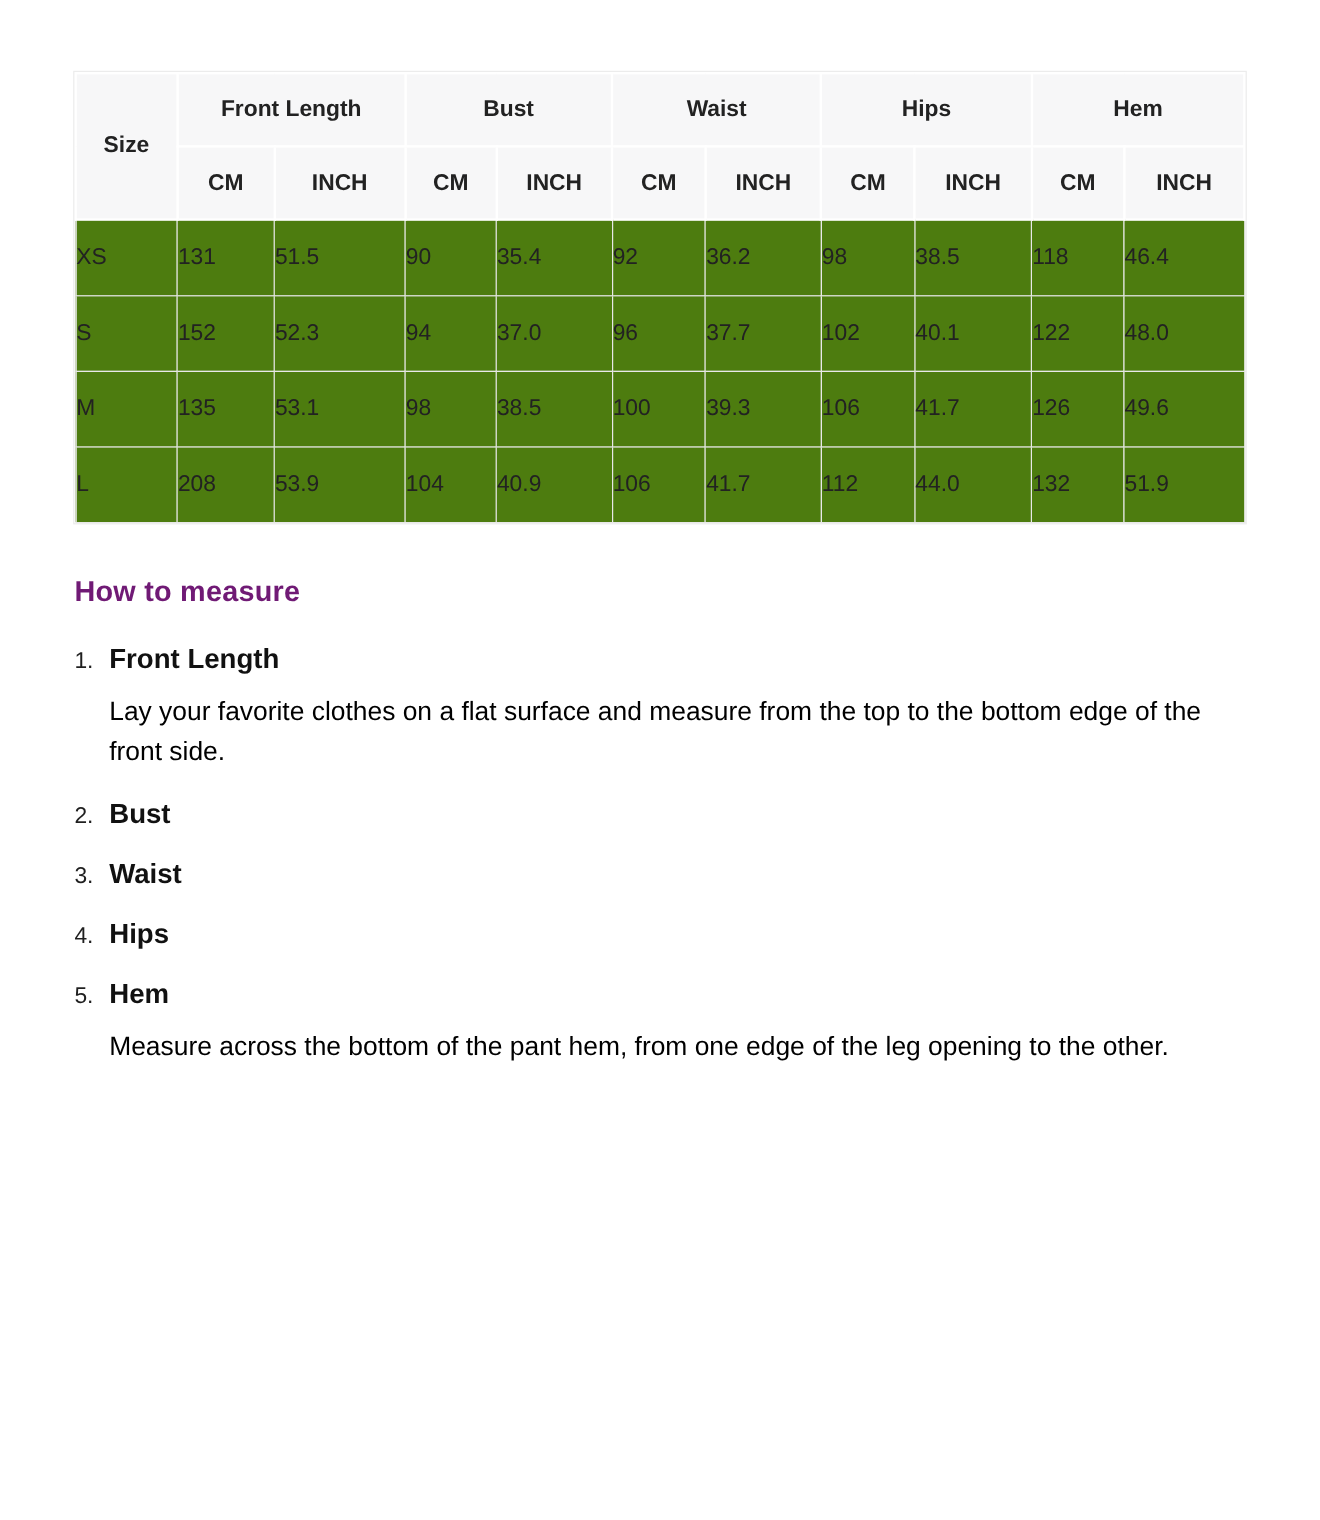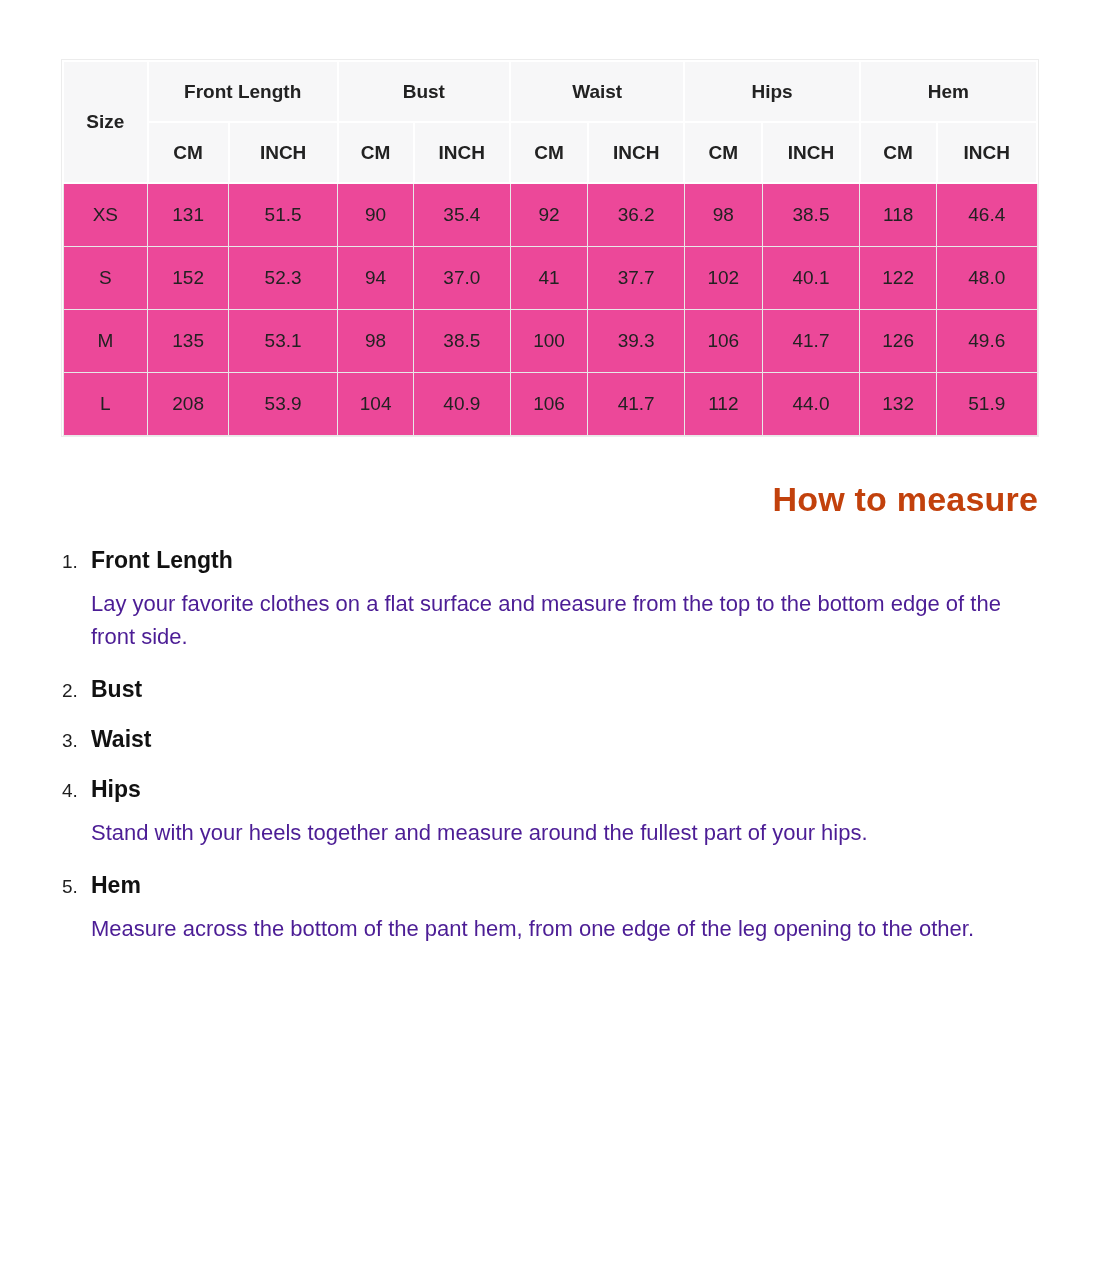--- a/index.html
+++ b/index.html
@@ -25,22 +25,22 @@
     color: #222222;
   }
   table.size-chart th {
     background: #f7f7f8;
     border: 2px solid #ffffff;
     font-weight: 700;
     text-align: center;
   }
   table.size-chart td {
     border: 1px solid #e8e8e8;
-    background: #ec4899;
-    text-align: center;
+    background: #4d7c0f;
+    text-align: left;
     font-weight: 400;
   }
   table.size-chart tr.group-row th { height: 61px; }
   table.size-chart tr.unit-row th { height: 61px; }
   table.size-chart tr.data-row td { height: 63px; }
 
   col.c-size  { width: 8.7%; }
   col.c-cm1   { width: 8.3%; }
   col.c-in1   { width: 11.2%; }
   col.c-cm2   { width: 7.8%; }
@@ -48,25 +48,24 @@
   col.c-cm3   { width: 8.0%; }
   col.c-in3   { width: 9.9%; }
   col.c-cm4   { width: 8.0%; }
   col.c-in4   { width: 10.0%; }
   col.c-cm5   { width: 7.9%; }
   col.c-in5   { width: 10.3%; }
 
   
   .htm-section { margin-top: 44px; }
   .htm-title {
-    font-size: 34px;
+    font-size: 24px;
     font-weight: 700;
-    color: #c2410c;
+    color: #701a75;
     letter-spacing: 0.2px;
-    text-align: right;
   }
   .htm-intro {
     margin-top: 20px;
     font-size: 22px;
     line-height: 33px;
     color: #1f1f1f;
     max-width: 960px;
   }
   .measure-list { margin-top: 28px; }
   .measure-item { margin-bottom: 23px; }
@@ -84,21 +83,21 @@
   .item-term {
     font-size: 23px;
     font-weight: 700;
     color: #111111;
   }
   .item-desc {
     margin-top: 13px;
     margin-left: 29px;
     font-size: 22px;
     line-height: 33px;
-    color: #4c1d95;
+    color: #000000;
     max-width: 950px;
   }
 </style>
 </head>
 <body>
 
 <div class="page">
 
   <table class="size-chart">
     <colgroup>
@@ -147,21 +146,21 @@
       <td>38.5</td>
       <td>118</td>
       <td>46.4</td>
     </tr>
     <tr class="data-row">
       <td>S</td>
       <td>152</td>
       <td>52.3</td>
       <td>94</td>
       <td>37.0</td>
-      <td>41</td>
+      <td>96</td>
       <td>37.7</td>
       <td>102</td>
       <td>40.1</td>
       <td>122</td>
       <td>48.0</td>
     </tr>
     <tr class="data-row">
       <td>M</td>
       <td>135</td>
       <td>53.1</td>
@@ -215,21 +214,20 @@
           <span class="item-num">3.</span>
           <span class="item-term">Waist</span>
         </div>
       </div>
 
       <div class="measure-item">
         <div class="item-head">
           <span class="item-num">4.</span>
           <span class="item-term">Hips</span>
         </div>
-        <div class="item-desc">Stand with your heels together and measure around the fullest part of your hips.</div>
       </div>
 
       <div class="measure-item">
         <div class="item-head">
           <span class="item-num">5.</span>
           <span class="item-term">Hem</span>
         </div>
         <div class="item-desc">Measure across the bottom of the pant hem, from one edge of the leg opening to the other.</div>
       </div>
 

